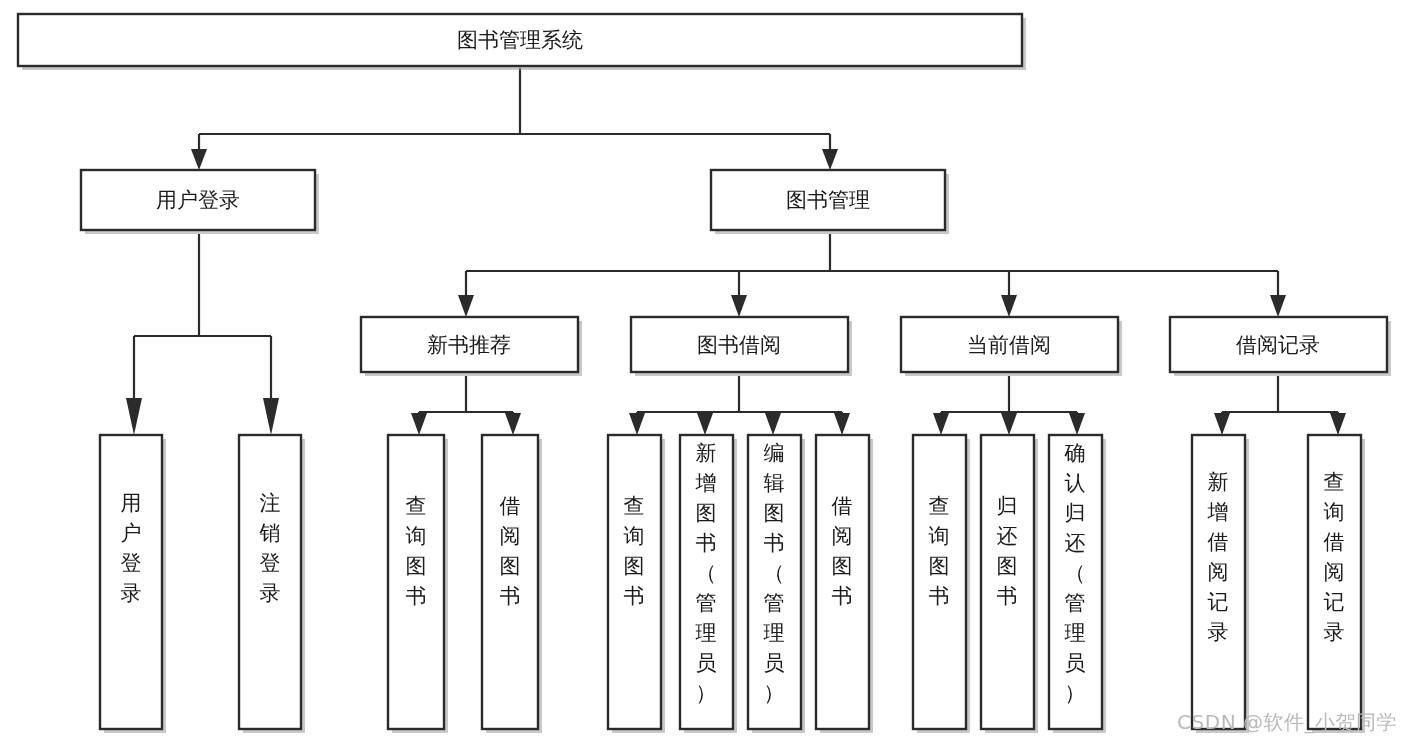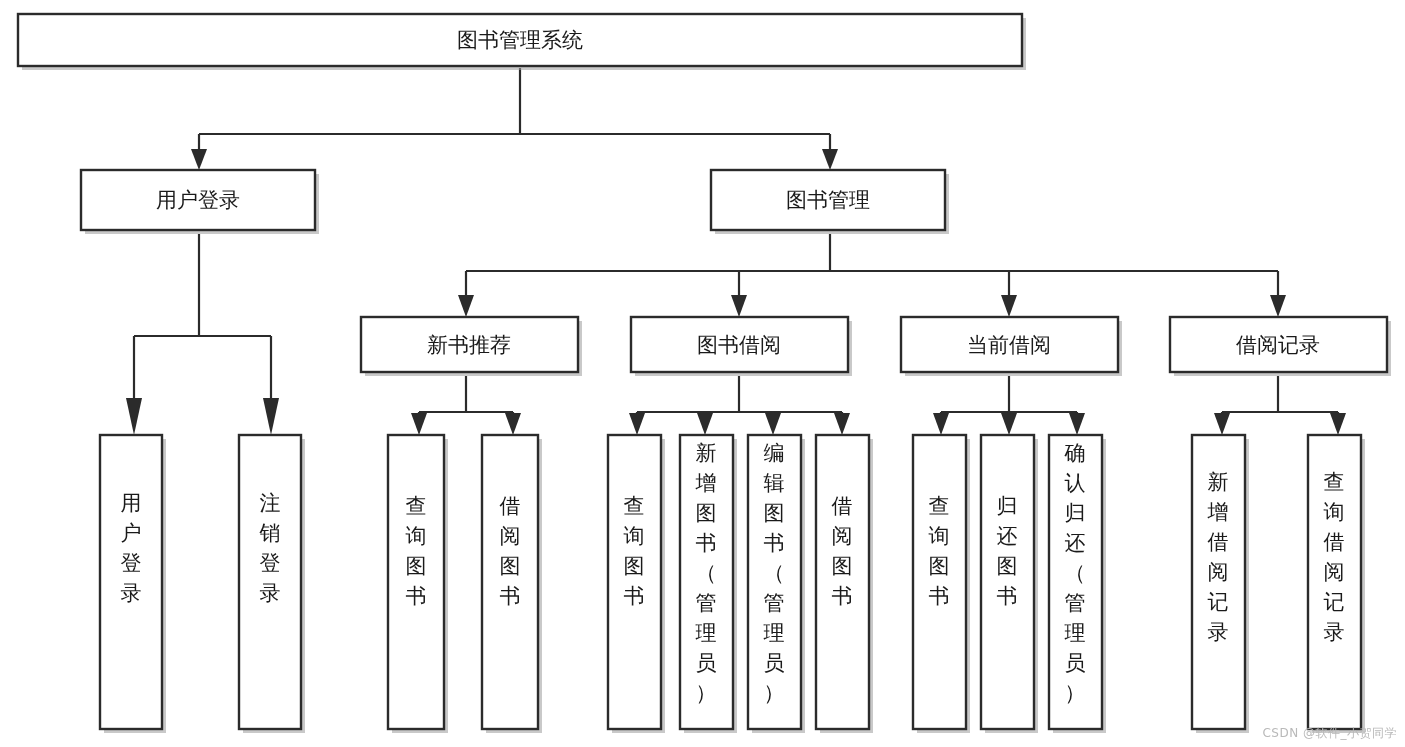--- a/index.html
+++ b/index.html
@@ -54,23 +54,23 @@
   }
   .node-label-vert {
     font-family: "DejaVu Sans", "Liberation Sans", sans-serif;
     fill: #1a1a1a;
     font-size: 21px;
     text-anchor: middle;
   }
   .watermark {
     position: absolute;
     right: 8px;
-    bottom: 5px;
-    font-family: "DejaVu Sans", "Liberation Sans", sans-serif;
-    font-size: 12px;
+    bottom: 11px;
+    font-family: "DejaVu Sans", "Liberation Sans", sans-serif;
+    font-size: 20px;
     color: #b9b9b9;
     white-space: nowrap;
     letter-spacing: 0.5px;
   }
 </style>
 </head>
 <body>
 
 <div id="diagram-root">
 

